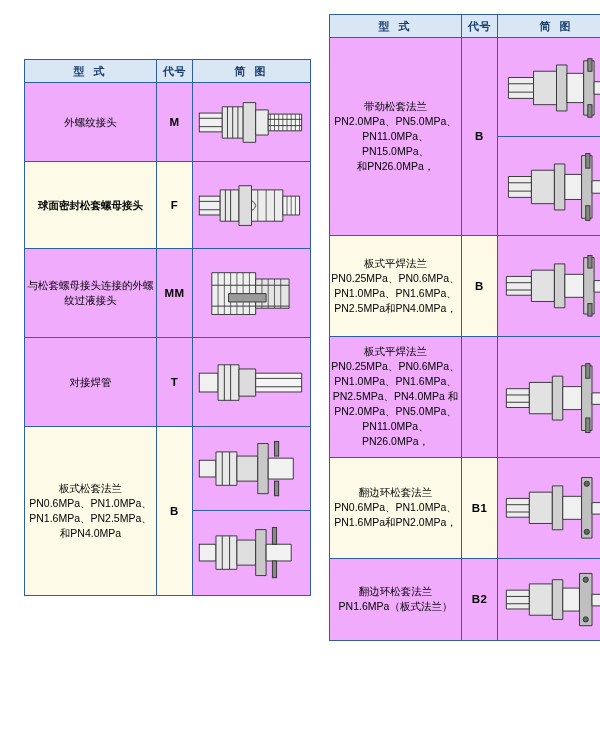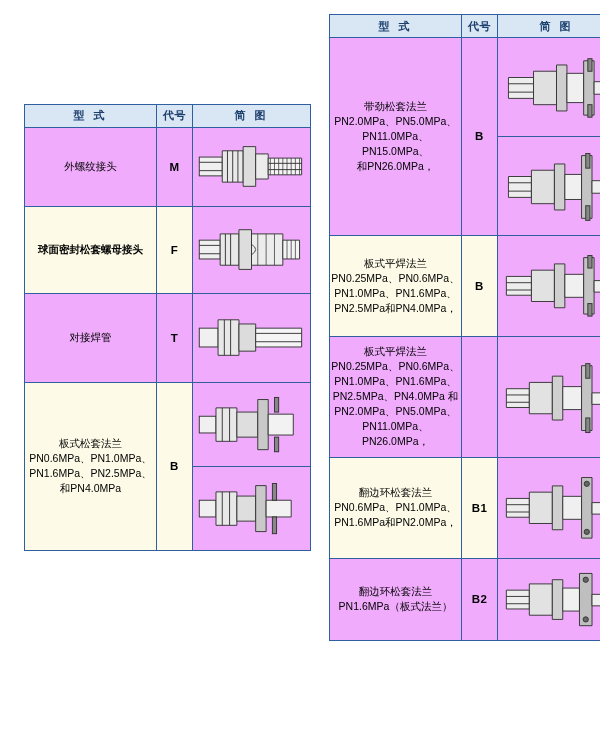--- a/index.html
+++ b/index.html
@@ -166,20 +166,39 @@
                 <path d="M62 20 L62 50 M70 20 L70 50 M78 20 L78 50" stroke-width="0.7"></path>
                 <path d="M86 26 L102 26 L102 44 L86 44 Z" fill="#f4f4f4"></path>
                 <path d="M90 26 L90 44 M94 26 L94 44 M98 26 L98 44" stroke-width="0.7"></path>
                 <path d="M56 30 Q64 35 56 40" stroke-width="0.8"></path>
               </g>
             </svg>
           </div>
         </td>
       </tr>
 
+      <tr>
+        <td class="cell-type white" style="height:88px;">与松套螺母接头连接的外螺纹过液接头</td>
+        <td class="cell-code white">MM</td>
+        <td class="white">
+          <div class="fig-wrap">
+            <svg class="fig" width="112" height="72" viewBox="0 0 112 72">
+              <g stroke="#333" fill="none" stroke-width="0.9">
+                <path d="M18 16 L60 16 L60 56 L18 56 Z" fill="#efefef"></path>
+                <path d="M24 16 L24 56 M30 16 L30 56 M36 16 L36 56 M42 16 L42 56 M48 16 L48 56 M54 16 L54 56" stroke-width="0.7"></path>
+                <path d="M60 22 L92 22 L92 50 L60 50 Z" fill="#e4e4e4"></path>
+                <path d="M66 22 L66 50 M72 22 L72 50 M78 22 L78 50 M84 22 L84 50" stroke-width="0.7"></path>
+                <path d="M34 36 L70 36 L70 44 L34 44 Z" fill="#9a9a9a" stroke="#333"></path>
+                <line x1="18" y1="28" x2="92" y2="28"></line>
+                <line x1="18" y1="48" x2="92" y2="48"></line>
+              </g>
+            </svg>
+          </div>
+        </td>
+      </tr>
 
 
       <tr>
         <td class="cell-type white" style="height:88px;">对接焊管</td>
         <td class="cell-code white">T</td>
         <td class="white">
           <div class="fig-wrap">
             <svg class="fig" width="112" height="70" viewBox="0 0 112 70">
               <g stroke="#333" fill="none" stroke-width="0.9">
                 <rect x="6" y="26" width="18" height="18" fill="#f0f0f0"></rect>

